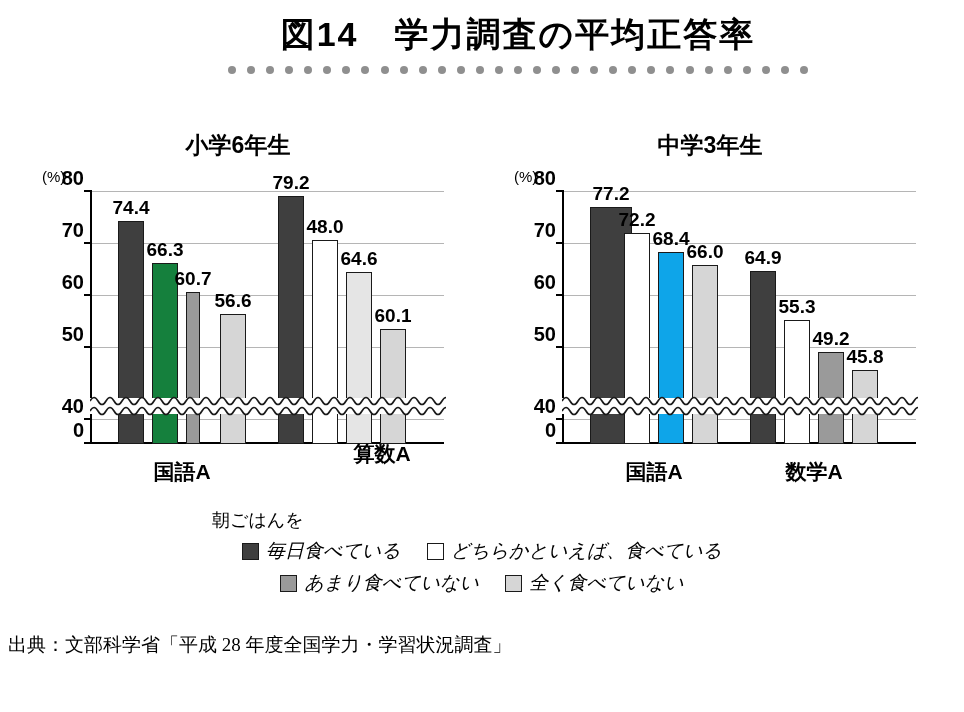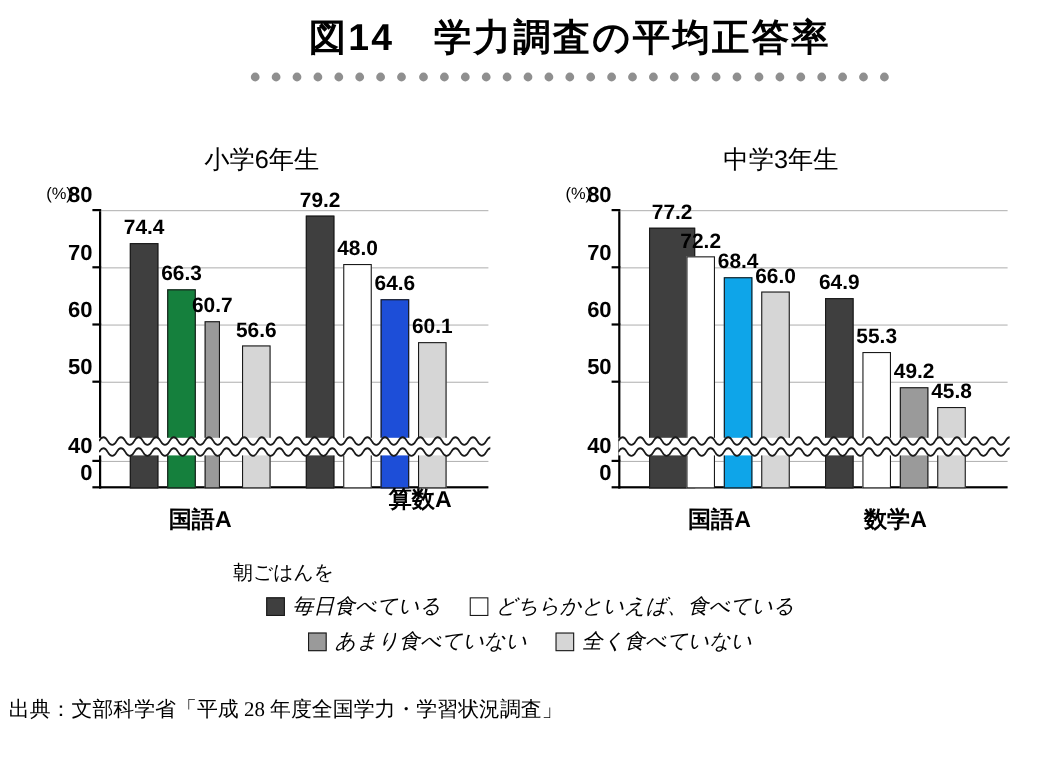--- a/index.html
+++ b/index.html
@@ -56,21 +56,21 @@
   #panel-left  { left: 18px; }
   #panel-right { left: 490px; }
 
   .panel-title {
     position: absolute;
     top: 0;
     left: 0;
     width: 440px;
     text-align: center;
     font-size: 23px;
-    font-weight: normal;
+    font-weight: bold;
   }
   .unit-label {
     position: absolute;
     top: 38px;
     left: 24px;
     font-size: 15px;
   }
 
   
   .plot {
@@ -274,24 +274,24 @@
       <div class="bar" style="left: 128px; width: 26px; height: 130.32px; background: rgb(214, 214, 214);">
         <span class="val">56.6</span>
       </div>
       <div class="cat-label" style="left: 90px; top: 266px;">国語A</div>
       <div class="bar" style="left: 186px; width: 26px; height: 247.84px; background: rgb(63, 63, 63);">
         <span class="val">79.2</span>
       </div>
       <div class="bar" style="left: 220px; width: 26px; height: 203.64px; background: rgb(255, 255, 255);">
         <span class="val">48.0</span>
       </div>
-      <div class="bar" style="left: 254px; width: 26px; height: 171.92px; background: #1d4ed8;">
+      <div class="bar" style="left: 254px; width: 26px; height: 171.92px; background: #e5e5e5;">
         <span class="val">64.6</span>
       </div>
-      <div class="bar" style="left: 288px; width: 26px; height: 133px; background: rgb(214, 214, 214);">
+      <div class="bar" style="left: 288px; width: 26px; height: 115px; background: rgb(214, 214, 214);">
         <span class="val">60.1</span>
       </div>
       <div class="cat-label" style="left: 250px; top: 248px; margin-left: 40px;">算数A</div>
       <div class="squiggle">
         <svg width="356" height="26">
           <rect x="0" y="6" width="356" height="16" fill="#ffffff"></rect>
           <path d="M0 9 q 4 -7 8 0 t 8 0 q 4 -7 8 0 t 8 0 q 4 -7 8 0 t 8 0 q 4 -7 8 0 t 8 0 q 4 -7 8 0 t 8 0 q 4 -7 8 0 t 8 0 q 4 -7 8 0 t 8 0 q 4 -7 8 0 t 8 0 q 4 -7 8 0 t 8 0 q 4 -7 8 0 t 8 0 q 4 -7 8 0 t 8 0 q 4 -7 8 0 t 8 0 q 4 -7 8 0 t 8 0 q 4 -7 8 0 t 8 0 q 4 -7 8 0 t 8 0 q 4 -7 8 0 t 8 0 q 4 -7 8 0 t 8 0 q 4 -7 8 0 t 8 0 q 4 -7 8 0 t 8 0 q 4 -7 8 0 t 8 0 q 4 -7 8 0 t 8 0 q 4 -7 8 0 t 8 0 q 4 -7 8 0 t 8 0" stroke="#1a1a1a" stroke-width="1.6" fill="none"></path>
           <path d="M0 19 q 4 -7 8 0 t 8 0 q 4 -7 8 0 t 8 0 q 4 -7 8 0 t 8 0 q 4 -7 8 0 t 8 0 q 4 -7 8 0 t 8 0 q 4 -7 8 0 t 8 0 q 4 -7 8 0 t 8 0 q 4 -7 8 0 t 8 0 q 4 -7 8 0 t 8 0 q 4 -7 8 0 t 8 0 q 4 -7 8 0 t 8 0 q 4 -7 8 0 t 8 0 q 4 -7 8 0 t 8 0 q 4 -7 8 0 t 8 0 q 4 -7 8 0 t 8 0 q 4 -7 8 0 t 8 0 q 4 -7 8 0 t 8 0 q 4 -7 8 0 t 8 0 q 4 -7 8 0 t 8 0 q 4 -7 8 0 t 8 0 q 4 -7 8 0 t 8 0 q 4 -7 8 0 t 8 0 q 4 -7 8 0 t 8 0" stroke="#1a1a1a" stroke-width="1.6" fill="none"></path>
         </svg>
       </div>

